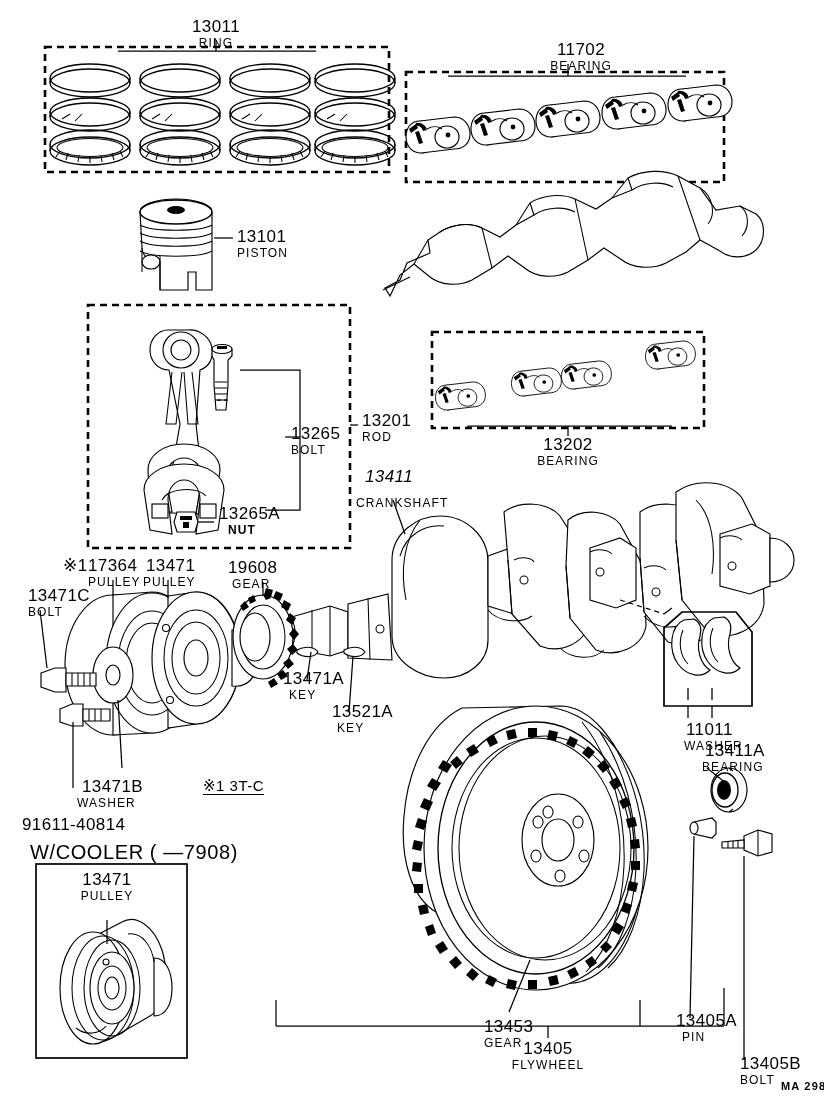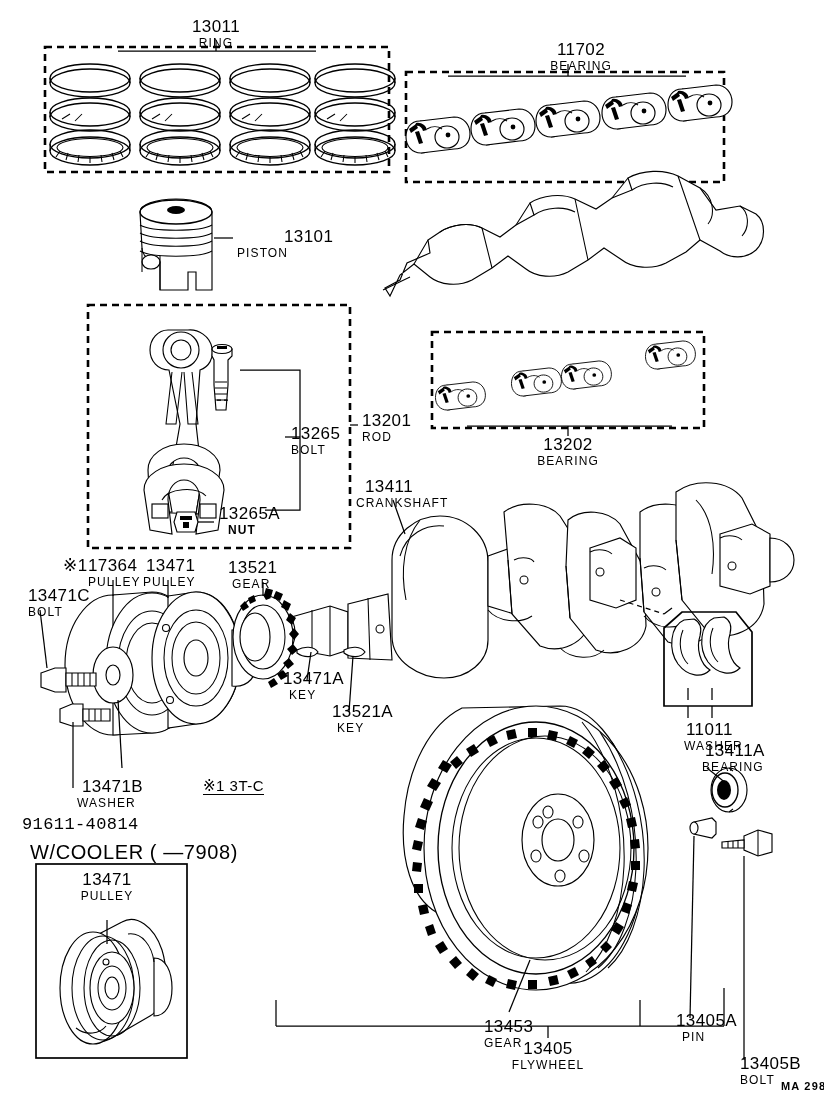--- a/index.html
+++ b/index.html
@@ -398,55 +398,55 @@
     <path class="leader" d="M509,1012 L530,960"></path>
   </g>
 </svg>
 
 <div class="lbl pn ctr" style="left:216px;top:18px;">13011</div>
 <div class="lbl nm ctr" style="left:216px;top:37px;">RING</div>
 
 <div class="lbl pn ctr" style="left:581px;top:41px;">11702</div>
 <div class="lbl nm ctr" style="left:581px;top:60px;">BEARING</div>
 
-<div class="lbl pn lft" style="left:237px;top:228px;margin-left:47px;">13101</div>
+<div class="lbl pn lft" style="left:237px;top:228px;">13101</div>
 <div class="lbl nm lft" style="left:237px;top:247px;">PISTON</div>
 
 <div class="lbl pn lft" style="left:362px;top:412px;">13201</div>
 <div class="lbl nm lft" style="left:362px;top:431px;">ROD</div>
 
 <div class="lbl pn lft" style="left:291px;top:425px;">13265</div>
 <div class="lbl nm lft" style="left:291px;top:444px;">BOLT</div>
 
 <div class="lbl pn lft" style="left:219px;top:505px;">13265A</div>
 <div class="lbl nm lft" style="left:228px;top:524px;font-weight:bold;">NUT</div>
 
 <div class="lbl pn ctr" style="left:568px;top:436px;">13202</div>
 <div class="lbl nm ctr" style="left:568px;top:455px;">BEARING</div>
 
-<div class="lbl pn lft" style="left:365px;top:478px;">13411</div>
+<div class="lbl pn lft" style="left:365px;top:468px;font-style:italic;">13411</div>
 <div class="lbl nm lft" style="left:356px;top:497px;">CRANKSHAFT</div>
 
 <div class="lbl pn lft" style="left:63px;top:557px;">※1</div>
 <div class="lbl pn lft" style="left:88px;top:557px;">17364</div>
 <div class="lbl nm lft" style="left:88px;top:576px;">PULLEY</div>
 
 <div class="lbl pn lft" style="left:146px;top:557px;">13471</div>
 <div class="lbl nm lft" style="left:143px;top:576px;">PULLEY</div>
 
-<div class="lbl pn lft" style="left:228px;top:559px;">13521</div>
+<div class="lbl pn lft" style="left:228px;top:559px;">19608</div>
 <div class="lbl nm lft" style="left:232px;top:578px;">GEAR</div>
 
 <div class="lbl pn lft" style="left:28px;top:587px;">13471C</div>
 <div class="lbl nm lft" style="left:28px;top:606px;">BOLT</div>
 
 <div class="lbl pn lft" style="left:82px;top:778px;">13471B</div>
 <div class="lbl nm lft" style="left:77px;top:797px;">WASHER</div>
 
-<div class="lbl pn lft" style="left:22px;top:816px;font-family:Liberation Mono, monospace;">91611-40814</div>
+<div class="lbl pn lft" style="left:22px;top:816px;">91611-40814</div>
 
 <div class="lbl pn lft" style="left:283px;top:670px;">13471A</div>
 <div class="lbl nm lft" style="left:289px;top:689px;">KEY</div>
 
 <div class="lbl pn lft" style="left:332px;top:703px;">13521A</div>
 <div class="lbl nm lft" style="left:337px;top:722px;">KEY</div>
 
 <div class="lbl pn lft" style="left:686px;top:721px;">11011</div>
 <div class="lbl nm lft" style="left:684px;top:740px;">WASHER</div>
 

